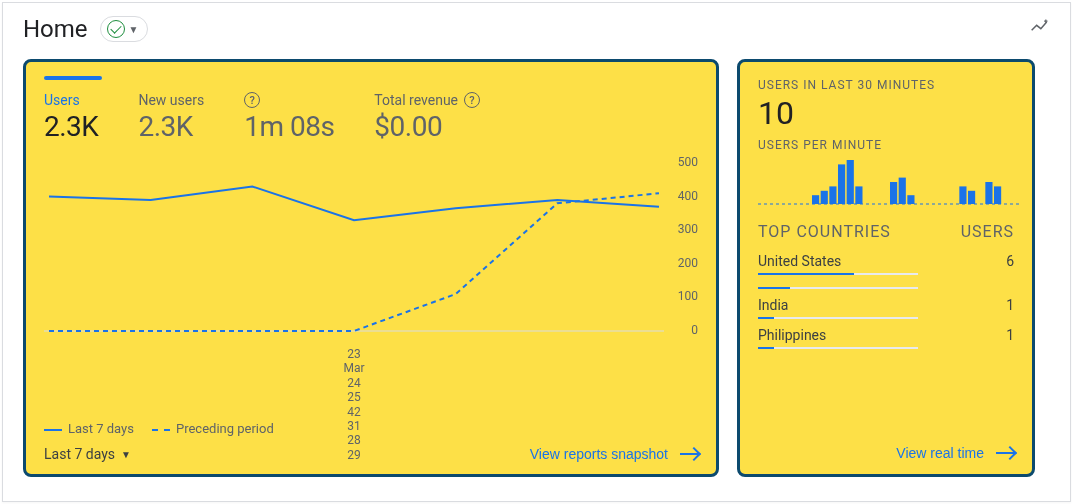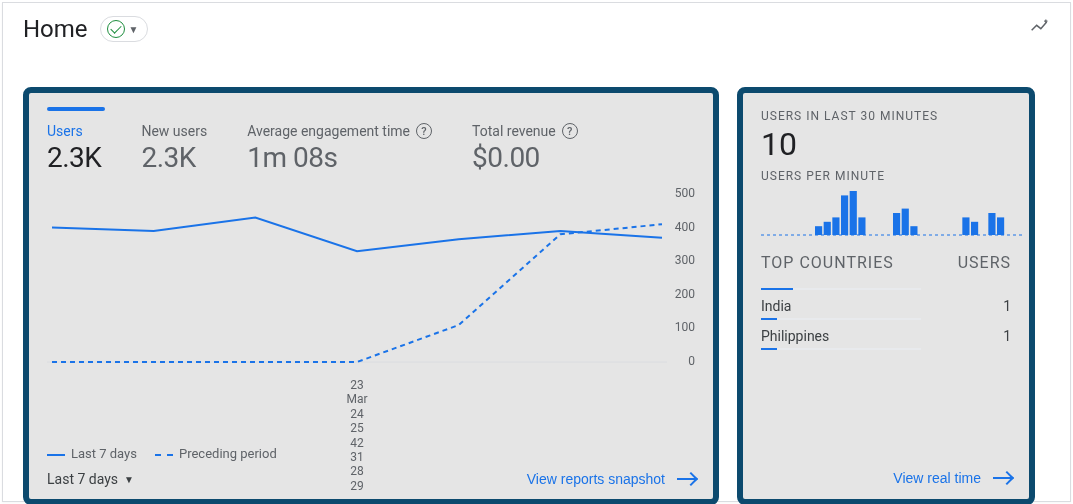--- a/index.html
+++ b/index.html
@@ -62,25 +62,24 @@
   }
   .header-spacer { flex: 1; }
   .sparkle-icon svg { width: 20px; height: 20px; }
 
   .cards {
     display: flex;
     gap: 18px;
     padding: 6px 20px 16px 20px;
   }
   .card {
-    border: 6px solid #0c4a6e;
+    border: 3px solid #0c4a6e;
     border-radius: 8px;
-    background: #e5e5e5;
+    background: #fde047;
     position: relative;
-    margin-top: 28px;
   }
   .main-card {
     width: 696px;
     height: 418px;
     padding: 14px 18px 12px 18px;
     display: flex;
     flex-direction: column;
   }
   .top-tab-bar {
     width: 58px; height: 4px;
@@ -302,21 +301,20 @@
             <div class="value">2.3K</div>
           </div>
           <div class="metric">
             <div class="label">
               <span>New users</span>
             </div>
             <div class="value">2.3K</div>
           </div>
           <div class="metric">
             <div class="label">
-              <span>Average engagement time</span>
               <span class="help-icon">?</span>
             </div>
             <div class="value">1m 08s</div>
           </div>
           <div class="metric">
             <div class="label">
               <span>Total revenue</span>
               <span class="help-icon">?</span>
             </div>
             <div class="value">$0.00</div>
@@ -388,20 +386,29 @@
             <rect x="235.99999999999997" y="30.4" width="7.166666666666666" height="17.6" fill="#1a73e8"></rect>
           </svg>
       </div>
 
       <div class="country-header">
         <span>TOP COUNTRIES</span>
         <span>USERS</span>
       </div>
       <div id="countries-list">
           <div class="country-row">
+            <div class="country-line">
+              <span>United States</span>
+              <span>6</span>
+            </div>
+            <div class="country-bar-track">
+              <div class="country-bar-fill" style="width: 60%;"></div>
+            </div>
+          </div>
+          <div class="country-row">
             <div class="country-bar-track">
               <div class="country-bar-fill" style="width: 20%;"></div>
             </div>
           </div>
           <div class="country-row">
             <div class="country-line">
               <span>India</span>
               <span>1</span>
             </div>
             <div class="country-bar-track">

